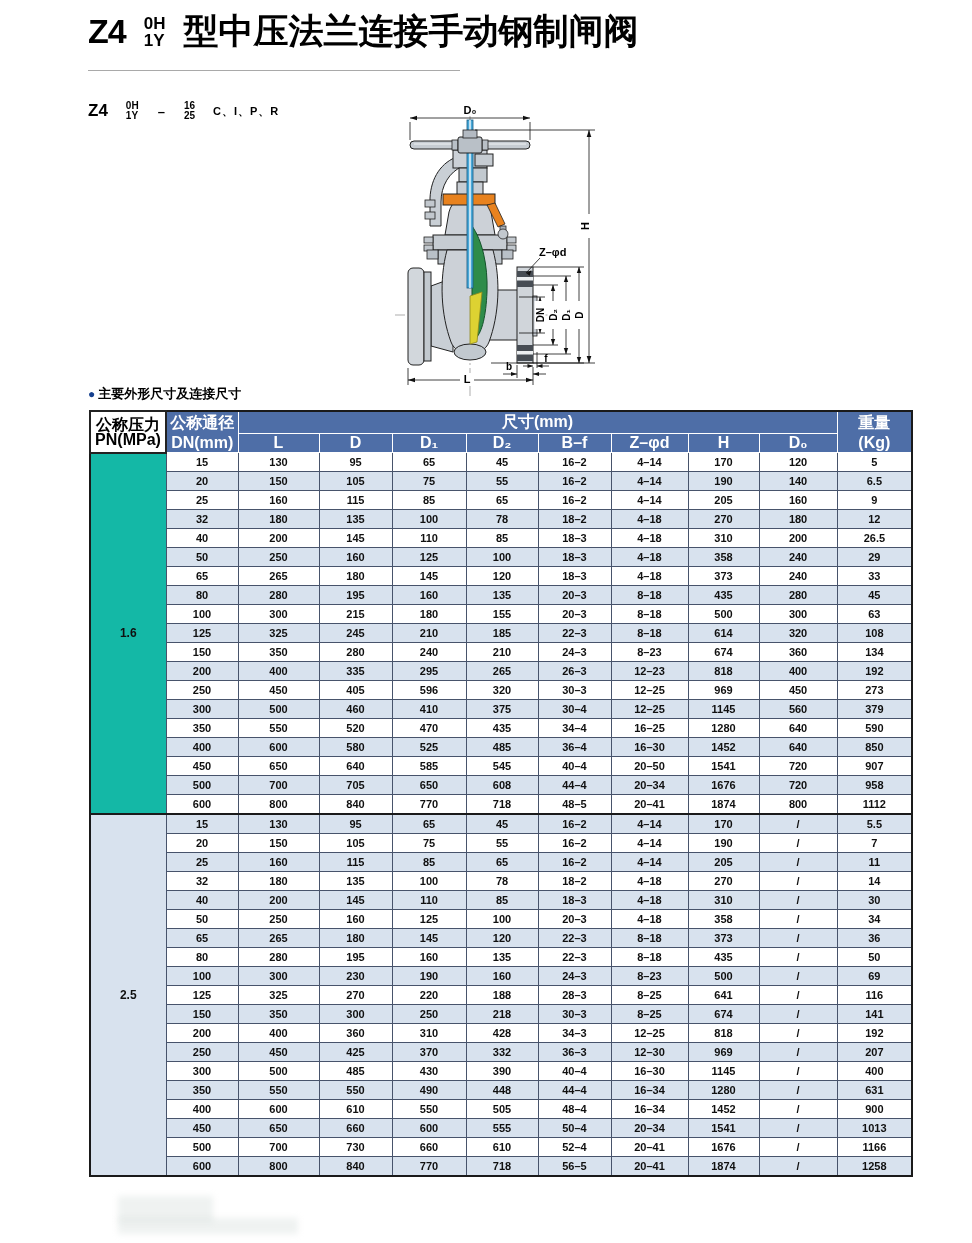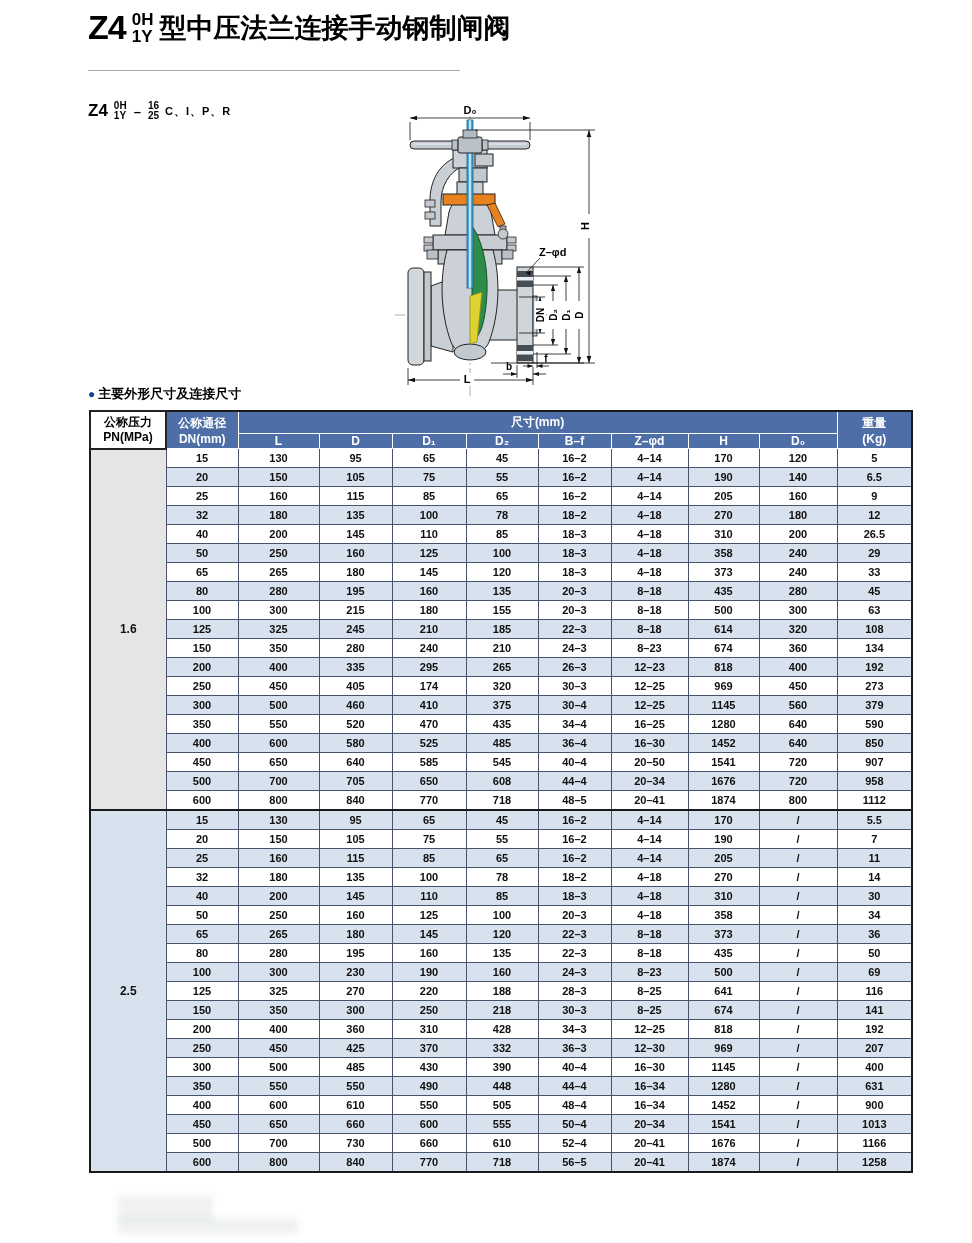--- a/index.html
+++ b/index.html
@@ -3,49 +3,49 @@
 <meta charset="utf-8">
 <style>
   html,body { margin:0; padding:0; background:#fff; }
   .page {
     position:relative; width:972px; height:1243px; background:#ffffff;
     font-family:"Liberation Sans", sans-serif; overflow:hidden; color:#000;
   }
   
   .title-block { position:absolute; left:88px; top:8px; display:flex; align-items:center; font-weight:bold; }
   .title-prefix { font-size:34px; letter-spacing:-1px; }
-  .stack { display:flex; flex-direction:column; justify-content:center; margin:0 6px; font-weight:bold; }
+  .stack { display:flex; flex-direction:column; justify-content:center; margin:0 18px; font-weight:bold; }
   .title-stack  { font-size:17px; line-height:17px; }
-  .title-suffix { font-size:27px; letter-spacing:0px; }
+  .title-suffix { font-size:35px; letter-spacing:0px; }
   .title-rule { position:absolute; left:88px; top:70px; width:372px; height:1px; background:#a9a9a9; }
   
   .model-line { position:absolute; left:88px; top:101px; display:flex; align-items:center; font-weight:bold; }
   .model-prefix { font-size:17px; }
   .model-stack { font-size:10px; line-height:10px; }
   .model-dash { font-size:13px; margin:0 1px; }
   .model-suffix { font-size:11px; letter-spacing:1px; }
   
   .section-title { position:absolute; left:88px; top:385px; display:flex; align-items:center; gap:3px;
     font-size:13px; font-weight:bold; }
   .bullet { color:#16418f; font-size:12px; }
   
   .valve-svg { position:absolute; left:383px; top:100px; }
   .dimtxt { font:bold 11px "Liberation Sans", sans-serif; fill:#000; }
   .dimtxt-s { font:bold 10px "Liberation Sans", sans-serif; fill:#000; }
   
   .dim-table { position:absolute; left:89px; top:410px; width:822px;
     border-collapse:collapse; table-layout:fixed; border:2px solid #1a1a1a; }
-  .dim-table th { background:#4e6ea7; color:#fff; font-size:12px; font-weight:bold;
+  .dim-table th { background:#4e6ea7; color:#fff; font-size:16px; font-weight:bold;
     border:1px solid #fff; padding:0; text-align:center; }
   .dim-table th.h-row1 { height:21px; }
   .dim-table th.pn-head { background:#ffffff; color:#000; border:2px solid #222; line-height:15px; }
   .dim-table td { border:1px solid #47536b; font-size:11px; font-weight:bold; text-align:center;
     height:18px; line-height:18px; padding:0; color:#101010; background:#ffffff; }
   .dim-table tr.alt td { background:#d8e2ee; }
-  .dim-table td.pn-cell { background:#e5e5e5; font-size:12px; }
+  .dim-table td.pn-cell { background:#14b8a6; font-size:12px; }
   .dim-table tr.group-start td { border-top:2px solid #1a1a1a; }
   
   .smudge { position:absolute; background:rgba(190,205,198,0.25); filter:blur(3px); }
 </style>
 </head>
 <body>
 
 <div class="page">
 
   <div class="title-block">
@@ -411,21 +411,21 @@
           <td>26–3</td>
           <td>12–23</td>
           <td>818</td>
           <td>400</td>
           <td>192</td>
         </tr>
         <tr>
           <td>250</td>
           <td>450</td>
           <td>405</td>
-          <td>174</td>
+          <td>596</td>
           <td>320</td>
           <td>30–3</td>
           <td>12–25</td>
           <td>969</td>
           <td>450</td>
           <td>273</td>
         </tr>
         <tr class="alt">
           <td>300</td>
           <td>500</td>

